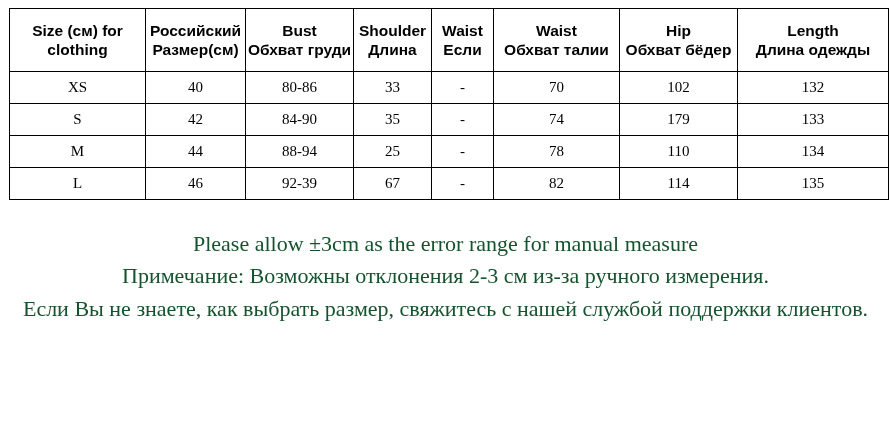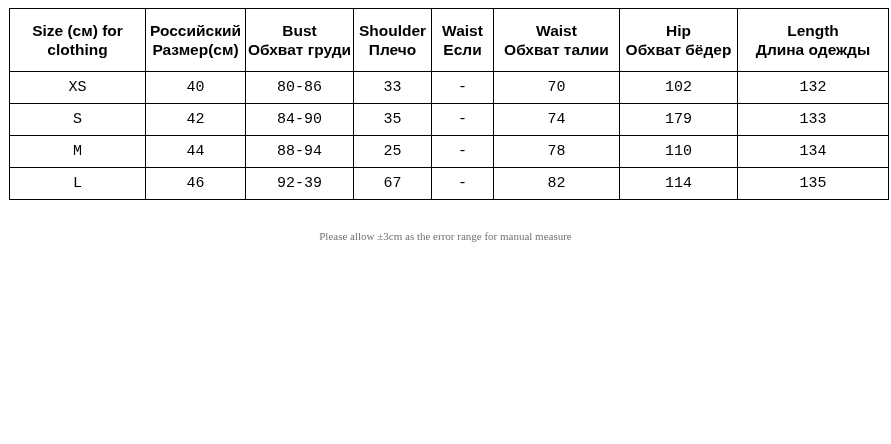--- a/index.html
+++ b/index.html
@@ -38,21 +38,21 @@
     height: 62px;
     font-size: 15.5px;
     font-weight: bold;
     line-height: 1.25;
     font-family: "Liberation Sans", sans-serif;
   }
   table.size-table tbody td {
     height: 31px;
     font-size: 15px;
     font-weight: normal;
-    font-family: Liberation Mono, monospace;
+    font-family: Liberation Serif, serif;
   }
   .hdr-line {
     display: block;
   }
   
   col.c0 { width: 136px; }
   col.c1 { width: 100px; }
   col.c2 { width: 108px; }
   col.c3 { width: 78px; }
   col.c4 { width: 62px; }
@@ -62,23 +62,23 @@
 
   .notes {
     position: absolute;
     left: 0;
     top: 228px;
     width: 891px;
     text-align: center;
     font-family: "Liberation Serif", serif;
   }
   .notes .note-line {
-    font-size: 11px;
+    font-size: 22px;
     line-height: 1.47;
-    color: #737373;
+    color: #14532d;
     white-space: nowrap;
   }
 </style>
 </head>
 <body>
 
 <div class="page">
 
   <table class="size-table">
     <colgroup>
@@ -100,21 +100,21 @@
         <th>
           <span class="hdr-line">Российский</span>
           <span class="hdr-line">Размер(см)</span>
         </th>
         <th>
           <span class="hdr-line">Bust</span>
           <span class="hdr-line">Обхват груди</span>
         </th>
         <th>
           <span class="hdr-line">Shoulder</span>
-          <span class="hdr-line">Плечо</span>
+          <span class="hdr-line">Длина</span>
         </th>
         <th>
           <span class="hdr-line">Waist</span>
           <span class="hdr-line">Если</span>
         </th>
         <th>
           <span class="hdr-line">Waist</span>
           <span class="hdr-line">Обхват талии</span>
         </th>
         <th>
@@ -166,15 +166,17 @@
         <td>-</td>
         <td>82</td>
         <td>114</td>
         <td>135</td>
       </tr>
     </tbody>
   </table>
 
   <div class="notes">
     <div class="note-line">Please allow ±3cm as the error range for manual measure</div>
+    <div class="note-line">Примечание: Возможны отклонения 2-3 см из-за ручного измерения.</div>
+    <div class="note-line">Если Вы не знаете, как выбрать размер, свяжитесь с нашей службой поддержки клиентов.</div>
   </div>
 
 </div>
 
 </body></html>

